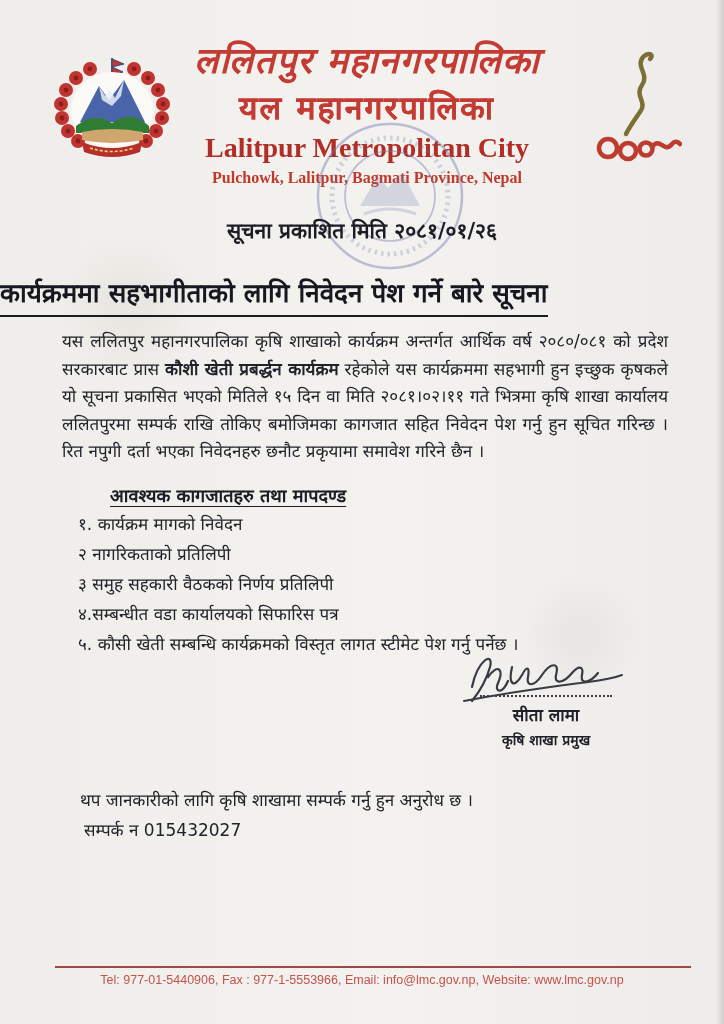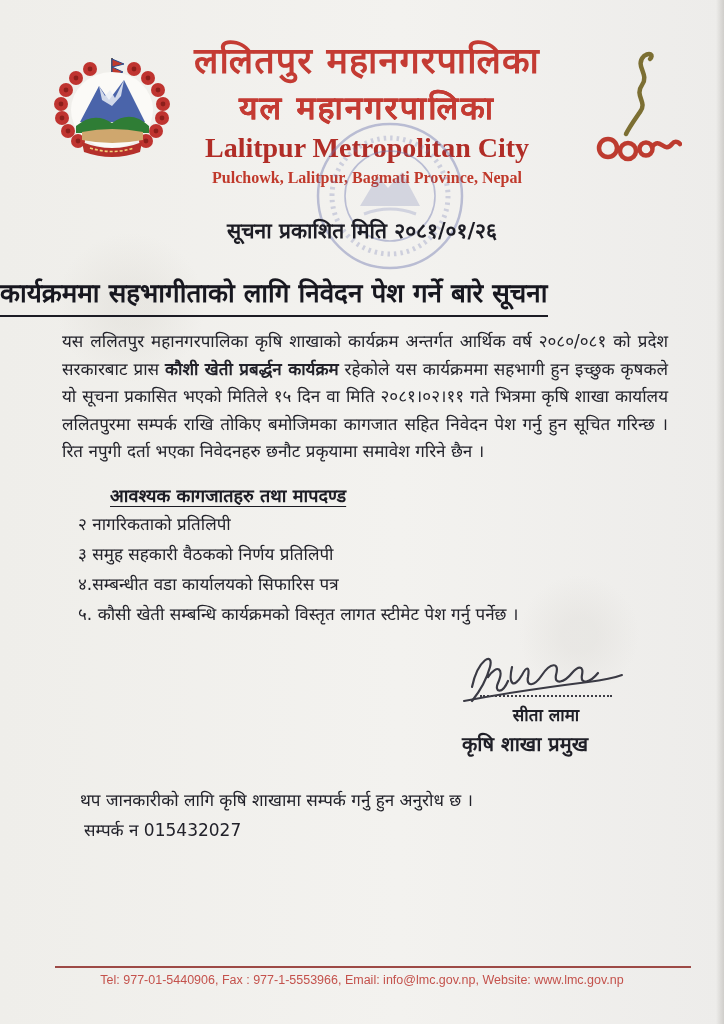--- a/index.html
+++ b/index.html
@@ -12,21 +12,21 @@
       radial-gradient(circle at 80% 62%, rgba(205,202,196,.2) 0 2%, transparent 7%),
       linear-gradient(90deg,#efeeea 0%,#f3f2ef 55%,#edecea 100%);
     font-family:"DejaVu Sans","Liberation Sans",sans-serif;
     color:#23232b;
     overflow:hidden;
   }
   .abs{position:absolute;}
   
   .emblem{left:52px;top:56px;width:120px;height:106px;}
   .head-center{left:132px;top:38px;width:470px;text-align:center;}
-  .muni-dev{font-size:36px;font-weight:700;color:#c43b33;line-height:1.25;letter-spacing:1px;}
+  .muni-dev{font-size:36px;font-weight:700;color:#c43b33;line-height:1.25;letter-spacing:1px;font-style:italic;}
   .muni-newa{font-size:32px;font-weight:800;color:#c43b33;line-height:1.2;
     font-family:"DejaVu Serif","Liberation Serif",serif;letter-spacing:2px;
     text-shadow:0 0 .6px #c43b33;margin-top:6px;}
   .muni-eng{font-size:28px;font-weight:700;color:#b12d27;line-height:1.2;margin-top:4px;
     font-family:"Liberation Serif","DejaVu Serif",serif;}
   .muni-addr{font-size:16px;font-weight:700;color:#c0392b;margin-top:4px;
     font-family:"Liberation Serif","DejaVu Serif",serif;text-align:center;}
   .calligraphy{left:590px;top:50px;width:92px;height:118px;}
   .stamp{left:312px;top:118px;width:156px;height:156px;opacity:.42;filter:blur(.7px);}
   
@@ -37,21 +37,21 @@
     text-align:justify;color:#22222a;margin:0;}
   .body-par b{font-weight:800;}
   .req-head{left:78px;top:483px;font-size:18px;font-weight:800;color:#1c1c24;
     text-decoration:underline;text-underline-offset:4px;margin-left:32px;}
   .req-list{left:78px;top:511px;width:560px;}
   .req-item{font-size:17px;color:#22222a;height:30px;line-height:26px;}
   
   .sig-scribble{left:462px;top:645px;width:170px;height:60px;}
   .sig-dots{left:480px;top:695px;width:132px;border-bottom:2.5px dotted #3c3c44;height:0;}
   .sig-name{left:478px;top:703px;width:136px;text-align:center;font-size:17px;font-weight:600;color:#1f1f27;}
-  .sig-role{left:462px;top:730px;width:168px;font-size:20px;font-weight:600;color:#1f1f27;}
+  .sig-role{left:462px;top:730px;width:168px;text-align:center;font-size:14px;font-weight:600;color:#1f1f27;}
   
   .contact-note{left:80px;top:788px;font-size:17px;color:#22222a;}
   .contact-phone{left:84px;top:818px;font-size:17px;color:#22222a;}
   
   .footer-rule{left:55px;top:966px;width:636px;height:2px;background:#9d4a46;}
   .footer-text{left:0;right:0;top:973px;text-align:center;font-size:12.5px;color:#c4524c;
     font-family:"Liberation Sans","DejaVu Sans",sans-serif;}
   .edge-shade{right:0;top:0;width:8px;height:1024px;
     background:linear-gradient(90deg,transparent,rgba(120,115,108,.25));}
 </style>
@@ -136,20 +136,21 @@
   <div class="abs date-line">सूचना प्रकाशित मिति २०८१/०१/२६</div>
 
   <div class="abs notice-title">
     <span>कार्यक्रममा सहभागीताको लागि निवेदन पेश गर्ने बारे सूचना</span>
   </div>
 
   <p class="abs body-par"><span>यस ललितपुर महानगरपालिका कृषि शाखाको कार्यक्रम अन्तर्गत आर्थिक वर्ष २०८०/०८१ को प्रदेश सरकारबाट प्रास </span><b>कौशी खेती प्रबर्द्धन कार्यक्रम</b><span> रहेकोले यस कार्यक्रममा सहभागी हुन इच्छुक कृषकले यो सूचना प्रकासित भएको मितिले १५ दिन वा मिति २०८१।०२।११ गते भित्रमा कृषि शाखा कार्यालय ललितपुरमा सम्पर्क राखि तोकिए बमोजिमका कागजात सहित निवेदन पेश गर्नु हुन सूचित गरिन्छ । रित नपुगी दर्ता भएका निवेदनहरु छनौट प्रकृयामा समावेश गरिने छैन ।</span></p>
 
   <div class="abs req-head">आवश्यक कागजातहरु तथा मापदण्ड</div>
   <div class="abs req-list">
+    <div class="req-item">१. कार्यक्रम मागको निवेदन</div>
     <div class="req-item">२ नागरिकताको प्रतिलिपी</div>
     <div class="req-item">३ समुह सहकारी वैठकको निर्णय प्रतिलिपी</div>
     <div class="req-item">४.सम्बन्धीत वडा कार्यालयको सिफारिस  पत्र</div>
     <div class="req-item">५. कौसी खेती सम्बन्धि कार्यक्रमको विस्तृत लागत स्टीमेट पेश गर्नु पर्नेछ ।</div>
   </div>
 
   <svg class="abs sig-scribble" viewBox="0 0 170 60">
     <path d="M10,42 C16,14 32,6 28,22 C25,33 18,46 10,56
              M26,32 C36,18 42,24 36,38 C32,47 40,50 46,36
              M50,22 C46,40 52,44 60,30 C64,22 68,20 66,32 C64,42 72,42 80,30

